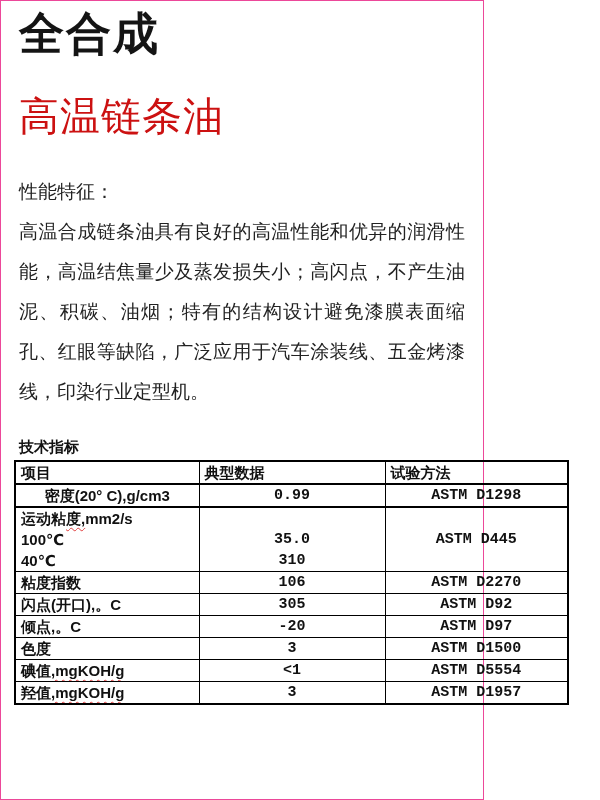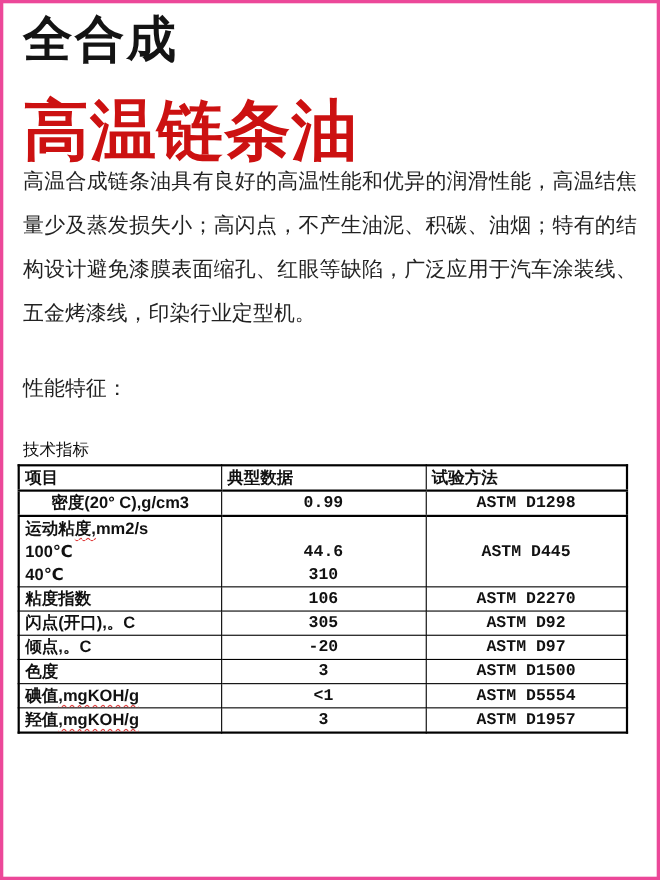--- a/index.html
+++ b/index.html
@@ -4,53 +4,53 @@
 <style>
   html, body { margin: 0; padding: 0; background: #ffffff; }
   body {
     width: 600px; height: 800px;
     font-family: "Liberation Sans", "DejaVu Sans", sans-serif;
     color: #1b1b1b;
     overflow: hidden;
   }
   .page {
     box-sizing: border-box;
-    width: 600px; height: 800px;
+    width: 484px; height: 800px;
     padding: 6px 18px 0 18px;
-    border: 3px solid #ec4899;
+    border: 1px solid #ec4899;
     background: #ffffff;
   }
   .title-black {
     margin: 0;
     font-size: 45px;
     line-height: 54px;
     font-weight: 800;
     letter-spacing: 2px;
     color: #141414;
   }
   .title-red {
     margin: 28px 0 0 0;
-    font-size: 60px;
+    font-size: 40px;
     line-height: 55px;
-    font-weight: 700;
+    font-weight: 400;
     letter-spacing: 1px;
     color: var(--accent, #cc1111);
   }
   p.bodytext {
     margin: 0;
     font-size: 19px;
     line-height: 40px;
     text-align: justify;
     color: #222222;
   }
   p.first { margin-top: 28px; }
   .caption {
     margin: 26px 0 3px 0;
     font-size: 15px;
-    font-weight: 400;
+    font-weight: 700;
     color: #111111;
   }
   table.specs {
     border-collapse: collapse;
     table-layout: fixed;
     width: 553px;
     margin-left: -5px;
     border: 2px solid #000000;
   }
   .specs th, .specs td {
@@ -79,22 +79,22 @@
   }
 </style>
 </head>
 <body>
 
 <div class="page">
 
   <h1 class="title-black">全合成</h1>
   <h2 class="title-red">高温链条油</h2>
 
+  <p class="bodytext first">性能特征：</p>
   <p class="bodytext">高温合成链条油具有良好的高温性能和优异的润滑性能，高温结焦量少及蒸发损失小；高闪点，不产生油泥、积碳、油烟；特有的结构设计避免漆膜表面缩孔、红眼等缺陷，广泛应用于汽车涂装线、五金烤漆线，印染行业定型机。</p>
-  <p class="bodytext first">性能特征：</p>
 
   <div class="caption">技术指标</div>
 
   <table class="specs">
     <colgroup>
       <col style="width:184px">
         <col style="width:186px">
         <col style="width:183px">
     </colgroup>
     <thead>
@@ -111,21 +111,21 @@
         <td class="c">ASTM D1298</td>
       </tr>
       <tr>
         <td>
           <div><span>运动粘</span><span class="sq">度,</span><span>mm2/s</span></div>
           <div>100℃</div>
           <div>40℃</div>
         </td>
         <td class="c">
           <div>&nbsp;</div>
-          <div>44.6</div>
+          <div>35.0</div>
           <div>310</div>
         </td>
         <td class="c">ASTM D445</td>
       </tr>
       <tr>
         <td>粘度指数</td>
         <td class="c">106</td>
         <td class="c">ASTM D2270</td>
       </tr>
       <tr>

